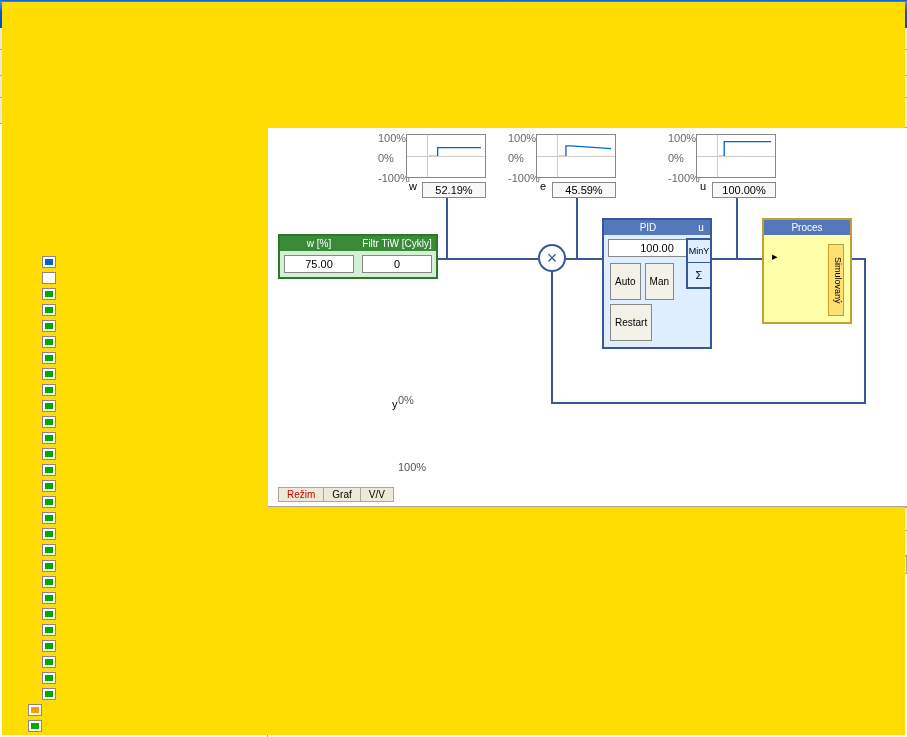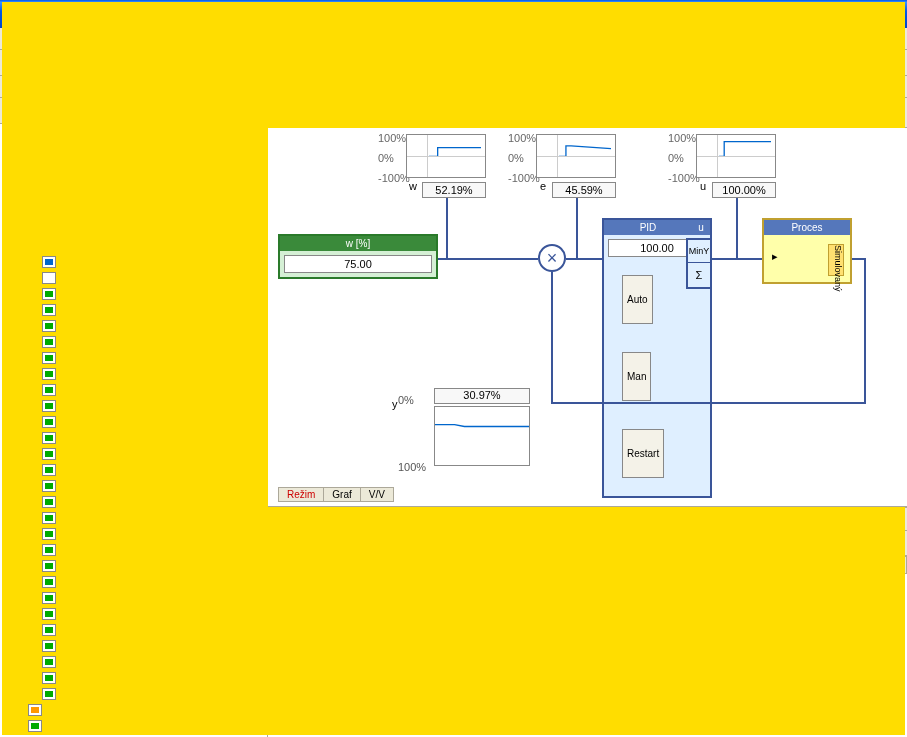--- a/index.html
+++ b/index.html
@@ -39,21 +39,21 @@
 .gbtn { border: 1px solid #aca899; background: #f4f2e8; padding: 3px 12px; color: #999; margin-bottom: 4px; }
 .miniplot { position: absolute; width: 80px; }
 .miniplot .graph { height: 44px; background: #fff; border: 1px solid #888; position: relative; }
 .miniplot .graph::before { content:''; position:absolute; left:20px; top:0; bottom:0; width:1px; background:#ccc; }
 .miniplot .graph::after { content:''; position:absolute; left:0; right:0; top:50%; height:1px; background:#ccc; }
 .miniplot .val { text-align: center; border: 1px solid #888; background: #f8f8f8; margin-top: 2px; height: 16px; line-height: 14px; }
 .miniplot .ticks { position:absolute; left:-28px; top:-2px; font-size:9px; color:#666; }
 .block { position: absolute; border: 2px solid #3a5599; background: #dfefff; }
 .block .hdr { background: #5577bb; color: white; text-align: center; padding: 2px; font-size: 10px; }
 .block .cell { background: #fff; border: 1px solid #888; margin: 4px; text-align: center; padding: 2px; }
-.block .btn { display: inline-block; border: 1px solid #888; background: #f4f2e8; padding: 18px 4px; margin: 14px; font-size: 10px; }
+.block .btn { display: inline-block; border: 1px solid #888; background: #f4f2e8; padding: 12px 4px; margin: 2px; font-size: 10px; }
 .wire { position: absolute; background: #3a5599; }
 .circle { position: absolute; width: 28px; height: 28px; border: 2px solid #3a5599; border-radius: 50%; background: #fff; }
 .circle::before { content:'×'; position:absolute; inset:0; display:flex; align-items:center; justify-content:center; font-size:18px; color:#3a5599; }
 .proc { position:absolute; border:2px solid #c0a030; background:#ffffaa; }
 .proc .hdr { background: #5577bb; color:white; text-align:center; padding:2px; font-size:10px; }
 .bottomtabs { height: 20px; display: flex; align-items: center; padding-left: 6px; }
 .btab { padding: 1px 8px; border: 1px solid #aca899; background: #ece9d8; margin-right: -1px; font-size: 10px; }
 .datapane { height: 230px; border-top: 1px solid #aca899; display: flex; flex-direction: column; background: #ece9d8; }
 .dptabs { height: 22px; display: flex; align-items: flex-end; padding-left: 6px; }
 .dptab { padding: 2px 8px; border: 1px solid #aca899; border-bottom: none; background: #ece9d8; margin-right: 2px; }
@@ -392,20 +392,24 @@
             <div class="val" style="flex:1">100.00%</div>
           </div>
       </div>
 
       <div class="block" style="left:10px; top:106px; width:160px; background:#d5f0d5; border-color:#2a7a2a">
         <div style="display:flex">
           <div style="flex:1">
               <div class="hdr" style="background:#3a8a3a">w [%]</div>
               <div class="cell">75.00</div>
             </div>
+          <div style="flex:1">
+              <div class="hdr" style="background:#3a8a3a">Filtr TiW [Cykly]</div>
+              <div class="cell">0</div>
+            </div>
         </div>
       </div>
 
       <div class="wire" style="left:170px; top:130px; width:100px; height:2px"></div>
       <div class="wire" style="left:178px; top:70px; width:2px; height:60px"></div>
       <div class="circle" style="left:270px; top:116px"></div>
       <div class="wire" style="left:283px; top:144px; width:2px; height:132px"></div>
       <div class="wire" style="left:298px; top:130px; width:36px; height:2px"></div>
       <div class="wire" style="left:308px; top:70px; width:2px; height:60px"></div>
 
@@ -421,43 +425,35 @@
         </div>
       </div>
       <div style="position:absolute; left:418px; top:110px; width:26px; border:2px solid #3a5599; background:#dfefff; text-align:center">
         <div style="border-bottom:1px solid #3a5599; padding:6px 0; font-size:9px">MinY</div>
         <div style="padding:6px 0">Σ</div>
       </div>
 
       <div class="wire" style="left:444px; top:130px; width:50px; height:2px"></div>
       <div class="wire" style="left:468px; top:70px; width:2px; height:60px"></div>
 
-      <div class="proc" style="left:494px; top:90px; width:90px; height:66px">
+      <div class="proc" style="left:494px; top:90px; width:90px; height:106px">
         <div class="hdr">Proces</div>
         <div style="position:absolute; right:6px; top:24px; bottom:6px; width:16px; background:#ffe070; border:1px solid #c0a030; writing-mode:vertical-rl; text-align:center; font-size:9px">Simulovaný</div>
         <div style="position:absolute; left:8px; top:30px">▸</div>
       </div>
 
       <div class="wire" style="left:584px; top:130px; width:14px; height:2px"></div>
       <div class="wire" style="left:596px; top:130px; width:2px; height:146px"></div>
       <div class="wire" style="left:283px; top:274px; width:315px; height:2px"></div>
 
       <div class="yscale" style="left:130px; top:266px">
           <div>0%</div>
           <div style="margin-top:55px">100%</div>
         </div>
       <div style="position:absolute; left:124px; top:270px; font-size:11px">y</div>
-      <div style="position:absolute; left:166px; top:260px; width:96px">
-        <div class="val" style="height:16px; border:1px solid #888; background:#f8f8f8; text-align:center">30.97%</div>
-        <div style="height:60px; border:1px solid #888; background:#fff; margin-top:2px; position:relative">
-          <svg style="position:absolute;inset:0" viewBox="0 0 96 60">
-              <polyline points="0,18 20,18 30,20 96,20" fill="none" stroke="#06c" stroke-width="1.5"></polyline>
-            </svg>
-        </div>
-      </div>
 
 
       <div style="position:absolute; left:4px; bottom:2px" class="bottomtabs">
         <div class="btab" style="color:#c00">Režim</div>
         <div class="btab">Graf</div>
         <div class="btab">V/V</div>
       </div>
     </div>
 
     <div class="datapane">

